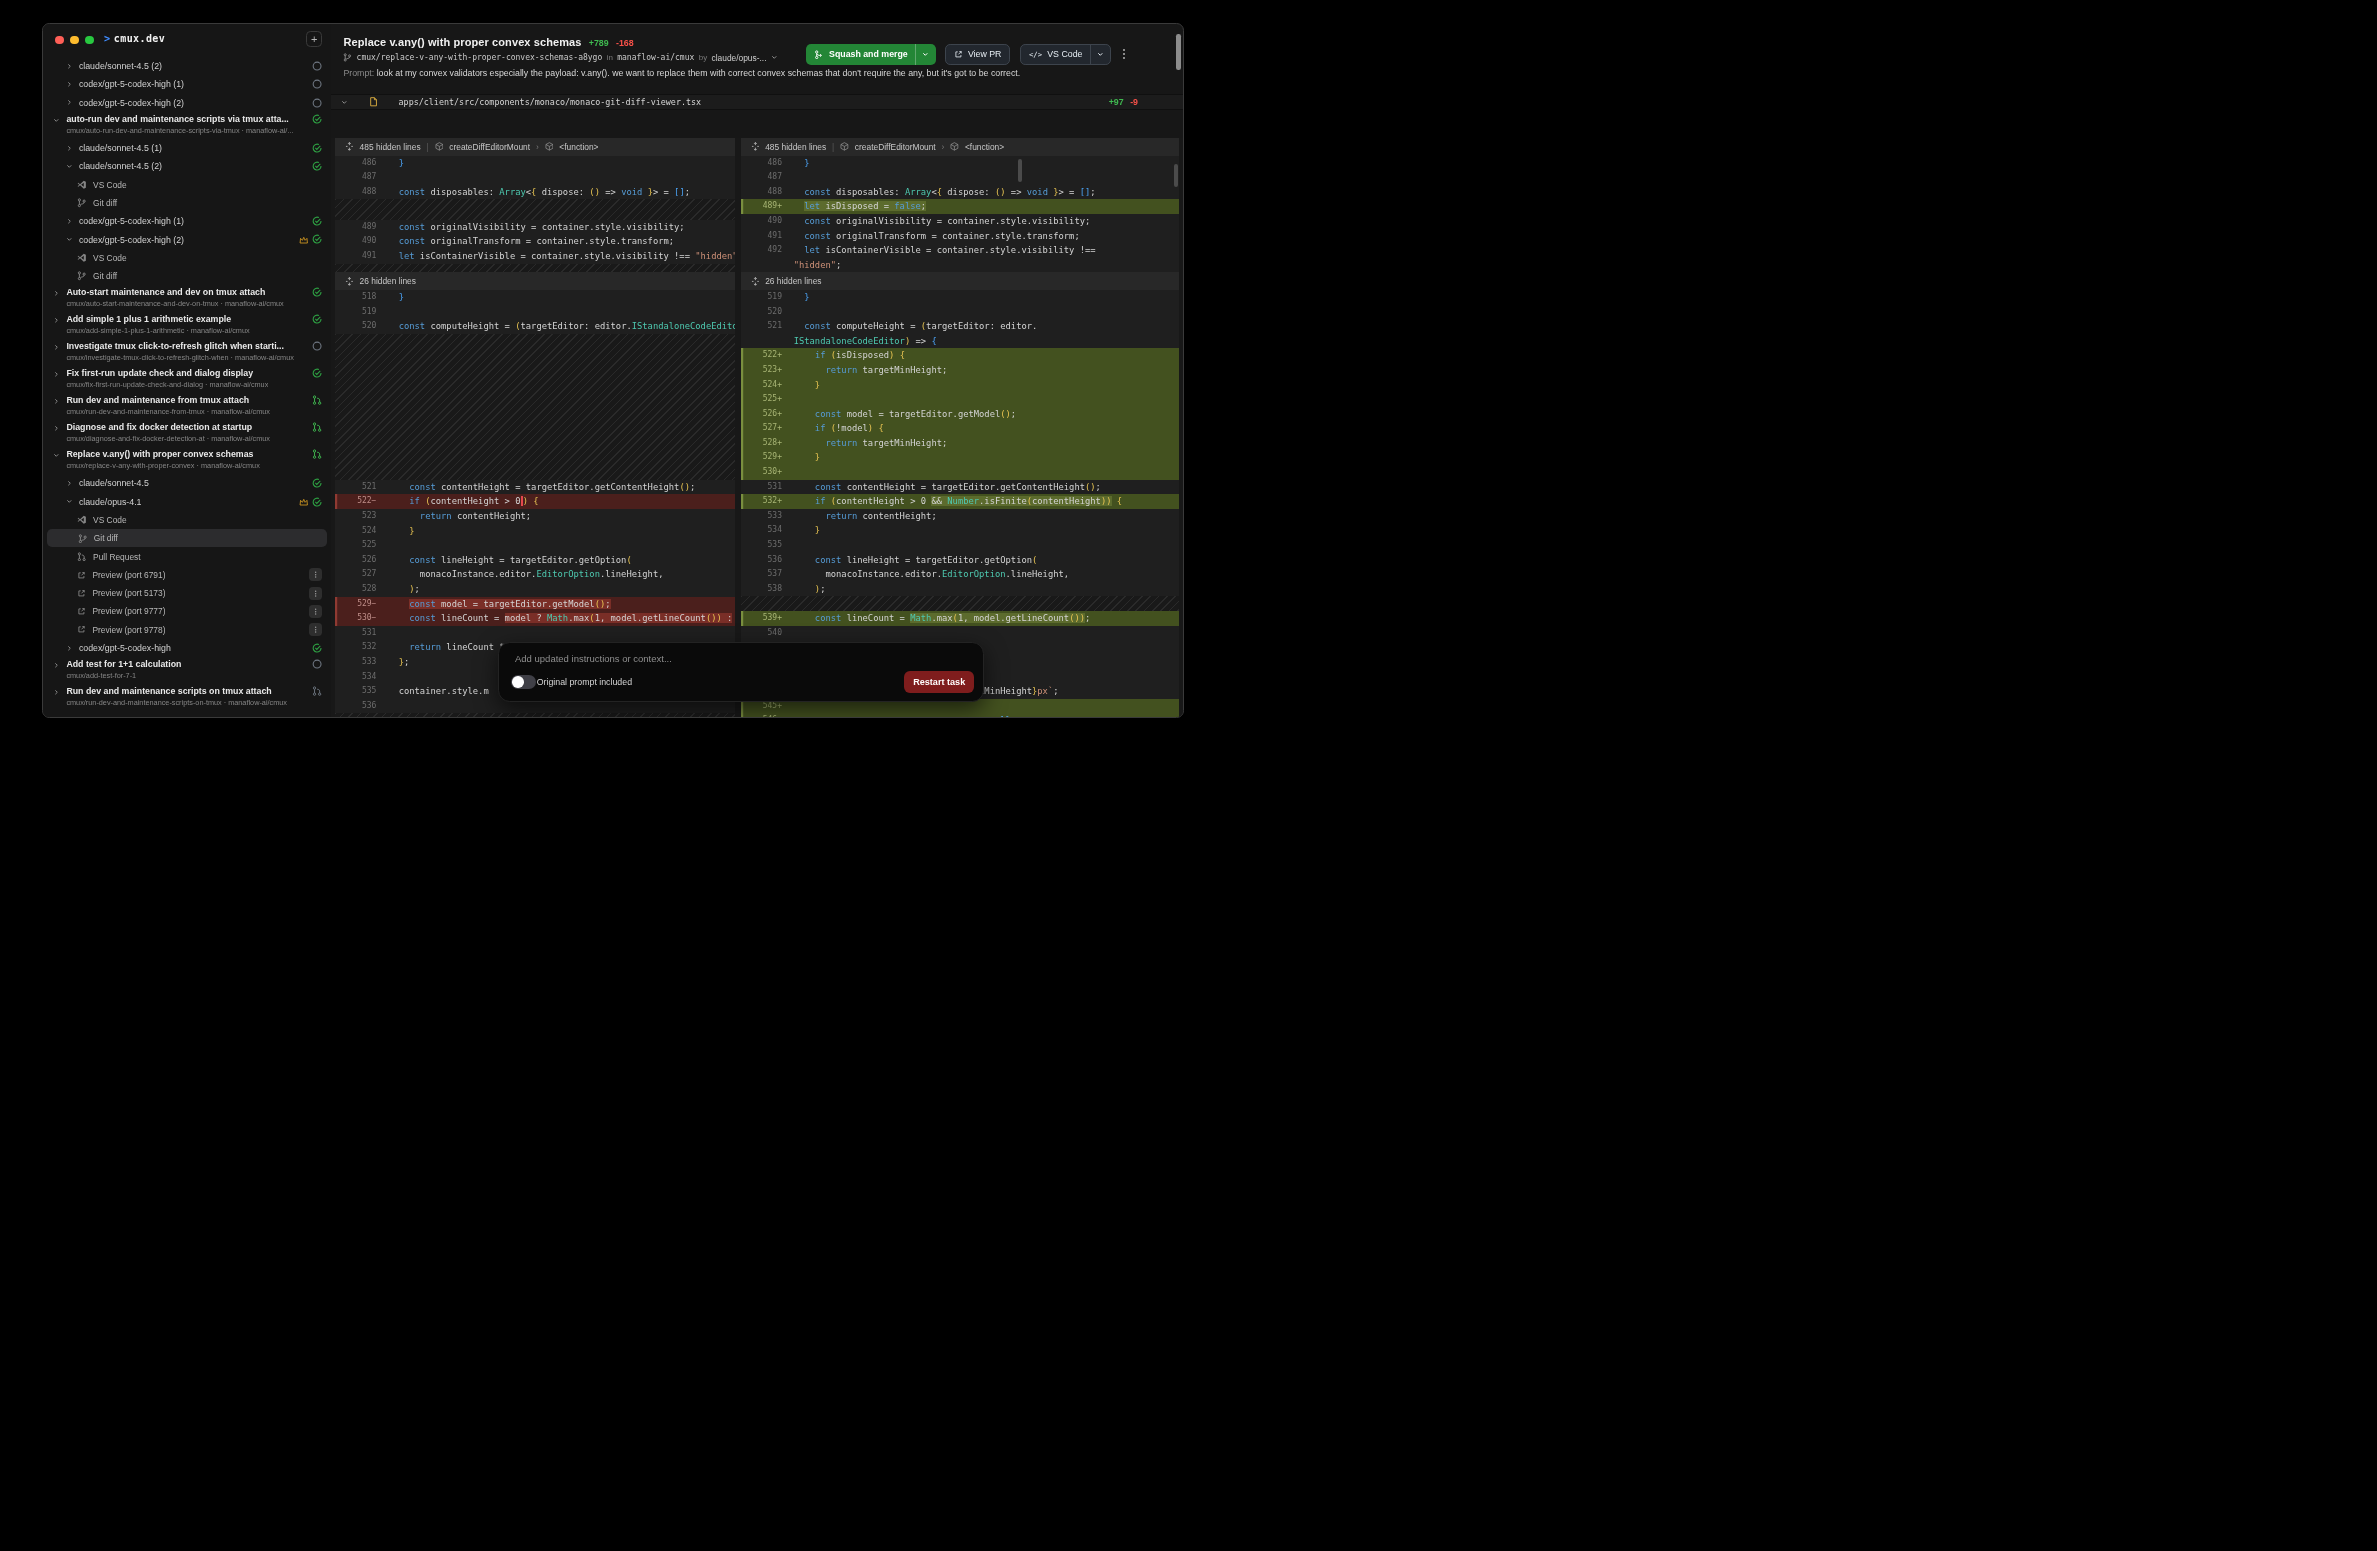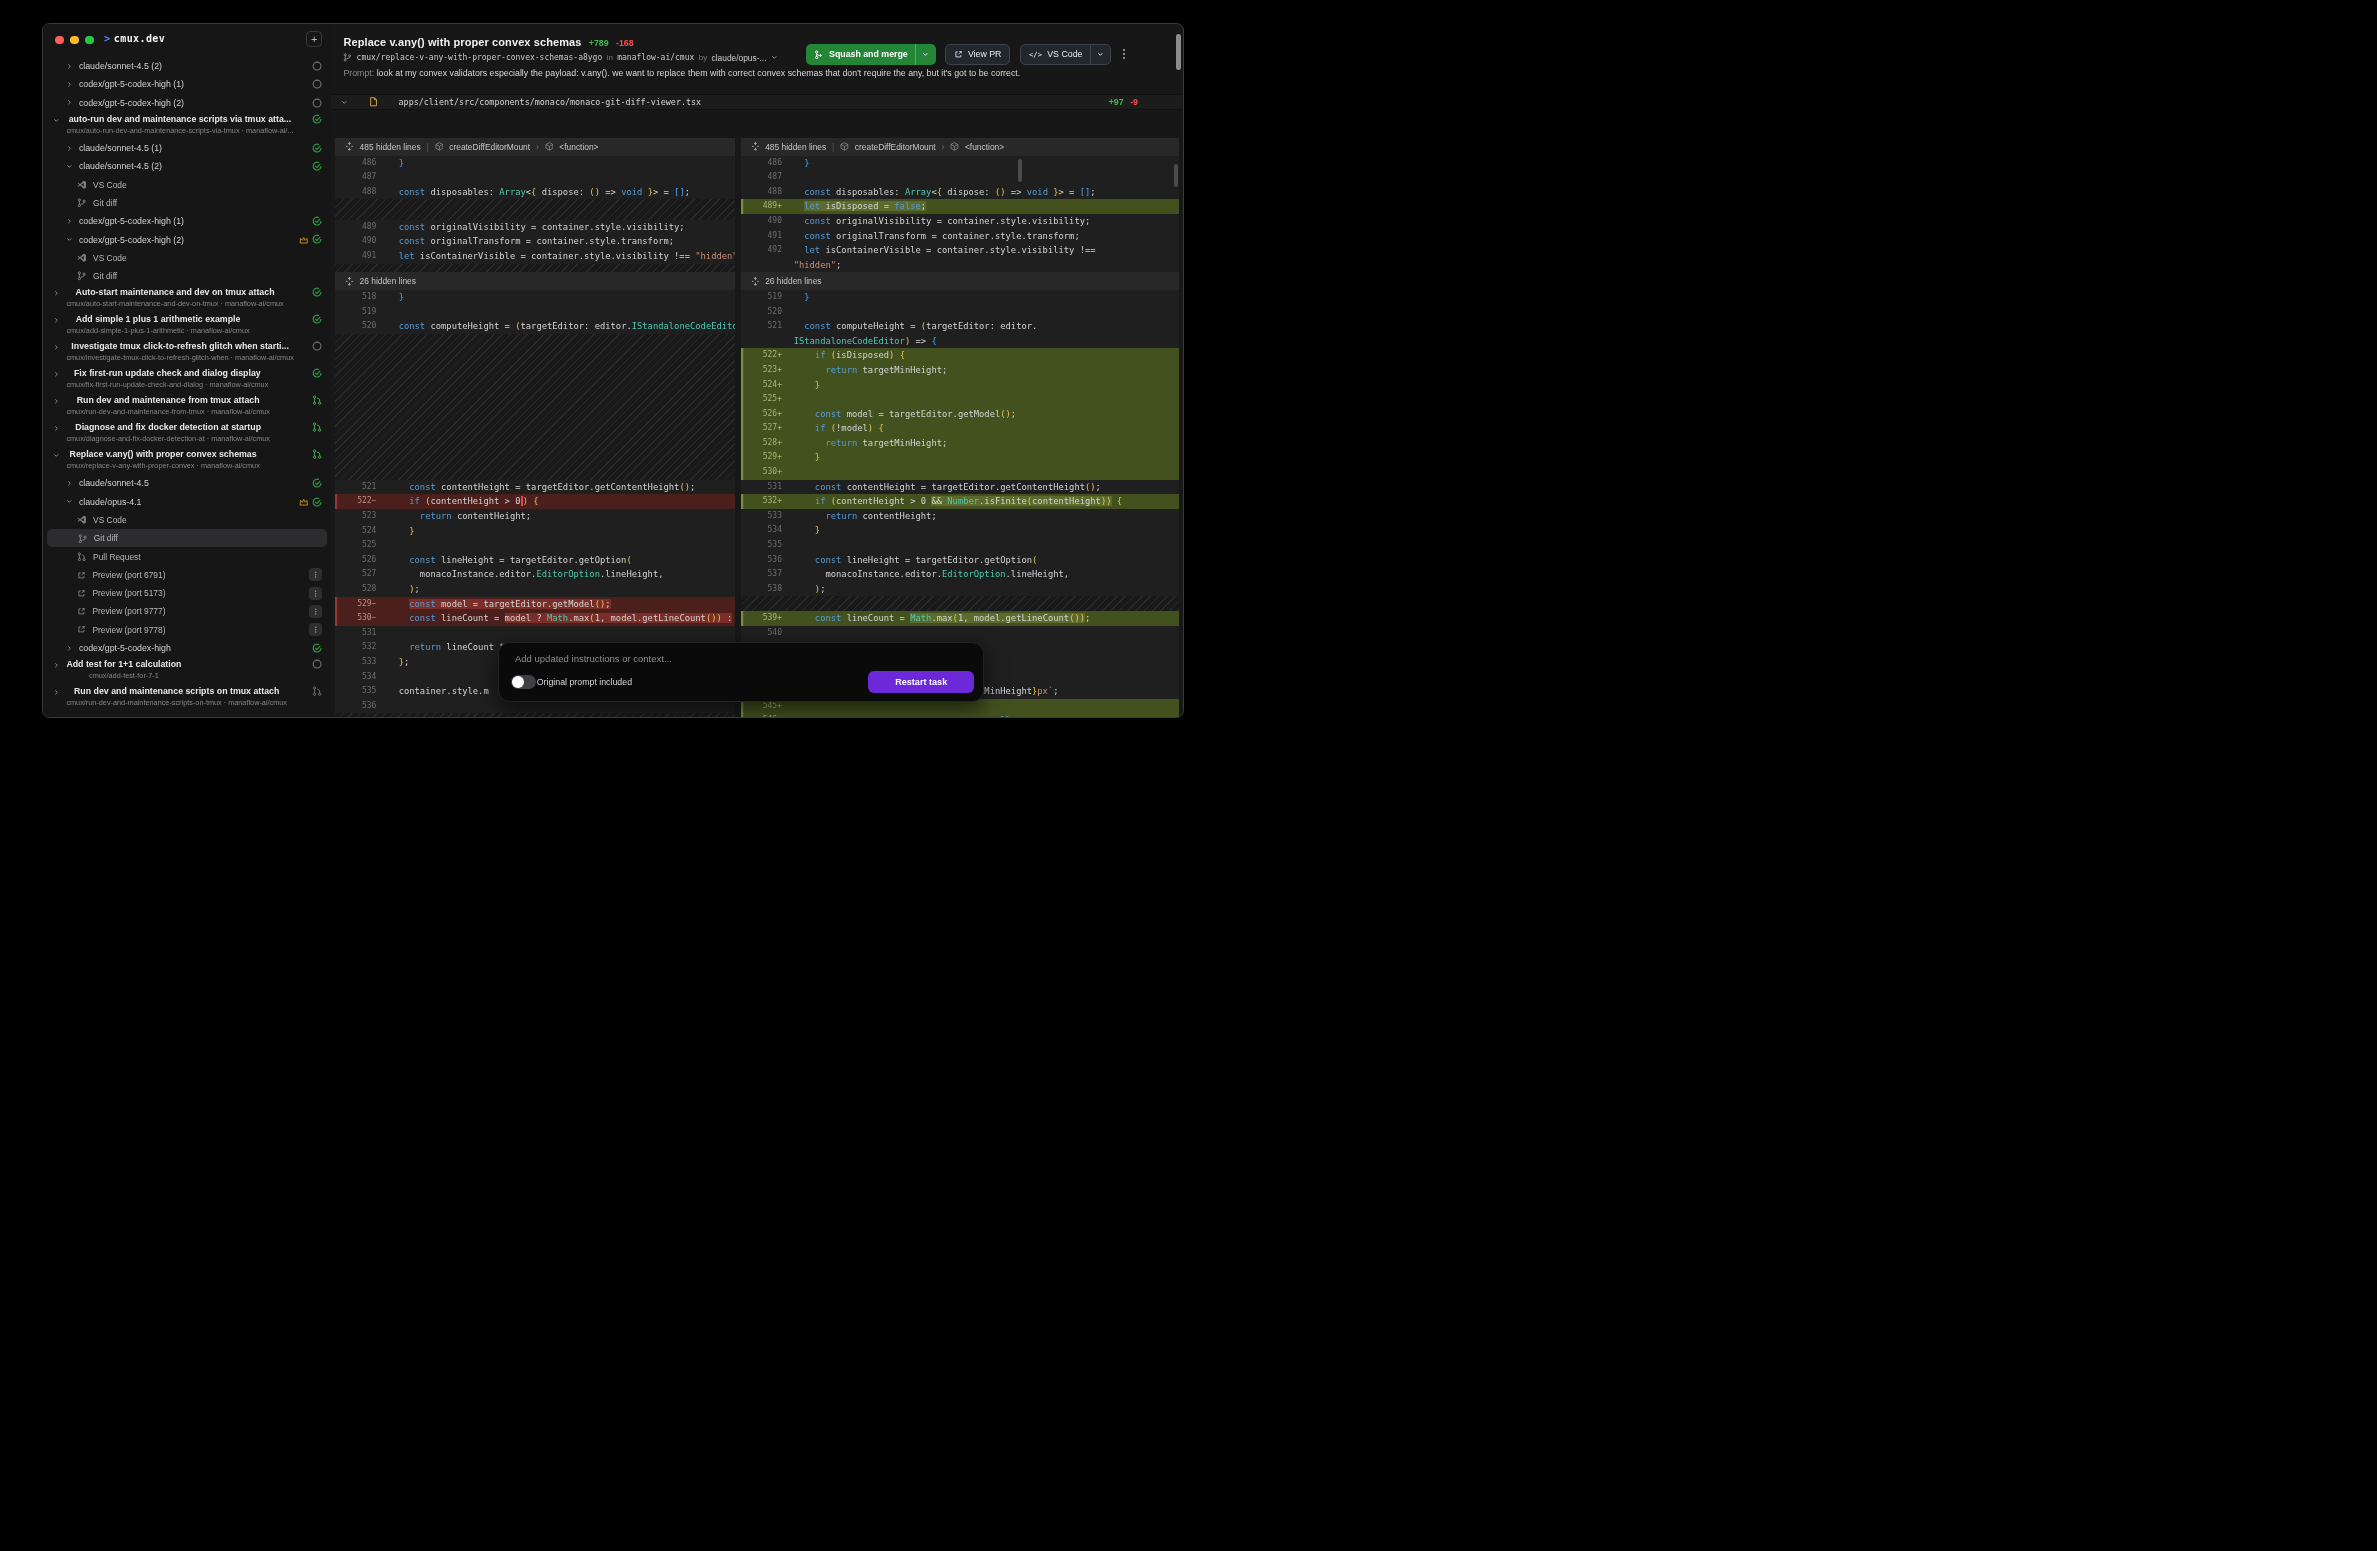--- a/index.html
+++ b/index.html
@@ -8,21 +8,21 @@
   
   .sidebar{position:absolute;left:0;top:0;width:288px;height:100%;background:#161616;}
   .sb-header{position:relative;height:33px;}
   .lights{position:absolute;left:12.4px;top:11.7px;display:flex;gap:5.9px;}
   .light{width:8.8px;height:8.8px;border-radius:50%;}
   .logo{position:absolute;left:61px;top:8.8px;display:flex;align-items:center;gap:3.7px;}
   .logo .gt{color:#3f8cff;font-family:"DejaVu Sans Mono",monospace;font-weight:bold;font-size:10.2px;}
   .logo .name{color:#f2f2f2;font-family:"DejaVu Sans Mono",monospace;font-weight:bold;font-size:10px;letter-spacing:0.4px;}
   .plus-btn{position:absolute;right:8.8px;top:6.6px;width:16px;height:16px;border:0.7px solid #3a3a3a;border-radius:4.4px;color:#b5b5b5;font-size:11px;line-height:14.6px;text-align:center;box-sizing:border-box;}
   .sb-list{position:absolute;top:33px;left:0;right:0;bottom:0;overflow:hidden;}
-  .sb-row{display:flex;align-items:center;height:18.3px;padding-right:8.8px;box-sizing:border-box;text-align:center;}
+  .sb-row{display:flex;align-items:center;height:18.3px;padding-right:8.8px;box-sizing:border-box;}
   .sb-row .chev{flex:0 0 auto;margin-right:5.9px;display:flex;}
   .sb-branch{padding-left:23.4px;}
   .sb-branch .lbl{font-size:8.8px;color:#d3d3d3;white-space:nowrap;overflow:hidden;}
   .sb-task{height:27px;padding-left:10.2px;align-items:flex-start;padding-top:2.2px;}
   .sb-task .chev{margin-top:2.9px;margin-right:6.6px;}
   .sb-task .col{min-width:0;}
   .sb-task .title{font-size:8.8px;font-weight:bold;color:#e9e9e9;line-height:11.7px;white-space:nowrap;overflow:hidden;}
   .sb-task .sub{font-size:7.3px;color:#868686;line-height:9.5px;white-space:nowrap;overflow:hidden;}
   .sb-tool{padding-left:34px;}
   .sb-tool .ticon{margin-right:6.6px;display:flex;}
@@ -83,21 +83,21 @@
   .thumb-lpane{right:1.5px;top:20.5px;width:3.7px;height:23.4px;background:#4b4b4b;}
   .thumb-rpane{right:1.5px;top:26px;width:3.7px;height:23.4px;background:#4b4b4b;}
   .thumb-window{position:absolute;right:2.2px;top:10.2px;width:4.4px;height:36px;background:#8c8c8c;border-radius:2.2px;z-index:60;}
   
   .overlay{position:absolute;left:455px;top:618px;width:486px;height:60px;background:#0a0a0a;border:0.7px solid #232323;border-radius:11.7px;box-sizing:border-box;z-index:50;box-shadow:0 7.3px 22px rgba(0,0,0,.6);}
   .overlay .ph{position:absolute;left:16px;top:9.5px;font-size:9.5px;color:#8f8f8f;}
   .ov-bottom{position:absolute;left:11.7px;right:8.8px;bottom:8px;display:flex;align-items:center;}
   .toggle{width:25px;height:14.6px;border-radius:7.3px;background:#3f3f46;position:relative;flex:0 0 auto;}
   .toggle .knob{position:absolute;left:1.5px;top:1.5px;width:11.7px;height:11.7px;border-radius:50%;background:#fff;}
   .ov-label{margin-left:1px;font-size:8.8px;color:#d6d6d6;}
-  .restart{margin-left:auto;height:22px;padding:0 27px;background:#6d28d9;border-radius:5.9px;color:#fff;font-size:9.1px;font-weight:bold;display:flex;align-items:center;}
+  .restart{margin-left:auto;height:22px;padding:0 9px;background:#7f1d1d;border-radius:5.9px;color:#fff;font-size:9.1px;font-weight:bold;display:flex;align-items:center;}
   svg{display:block;}
 </style>
 </head>
 <body>
 
 <div class="window">
 
   <div class="sidebar">
     <div class="sb-header">
       <div class="lights">

